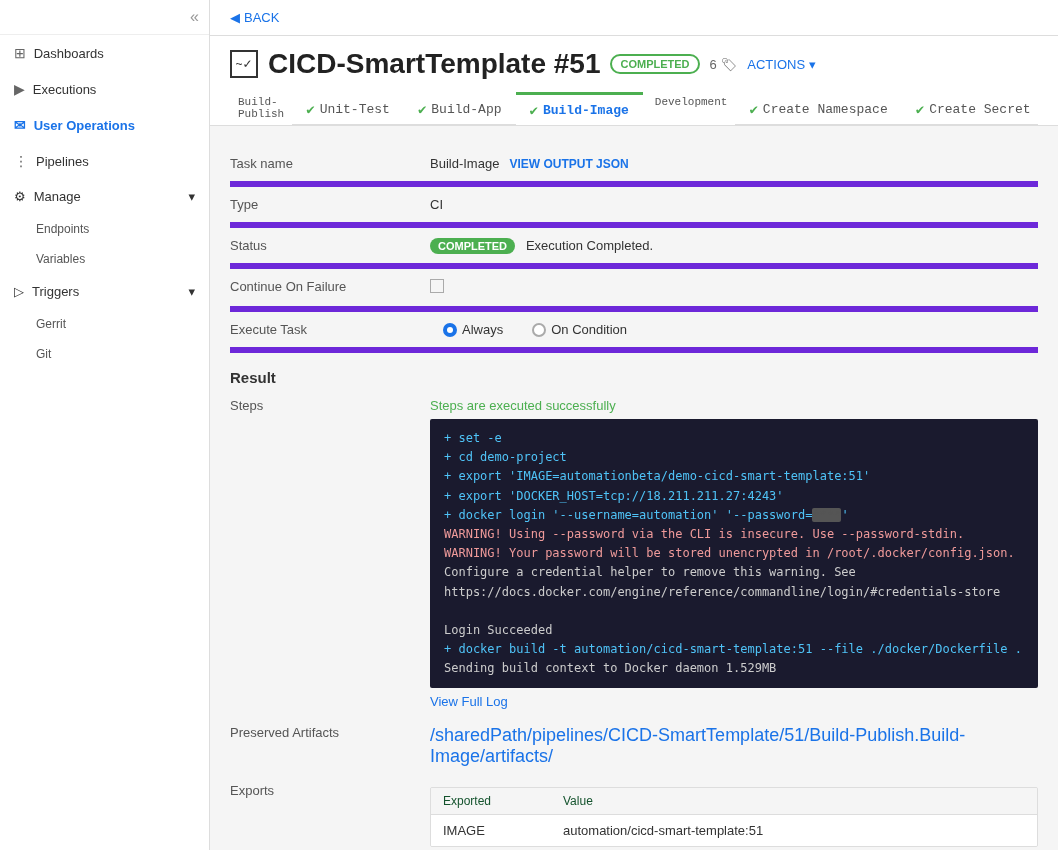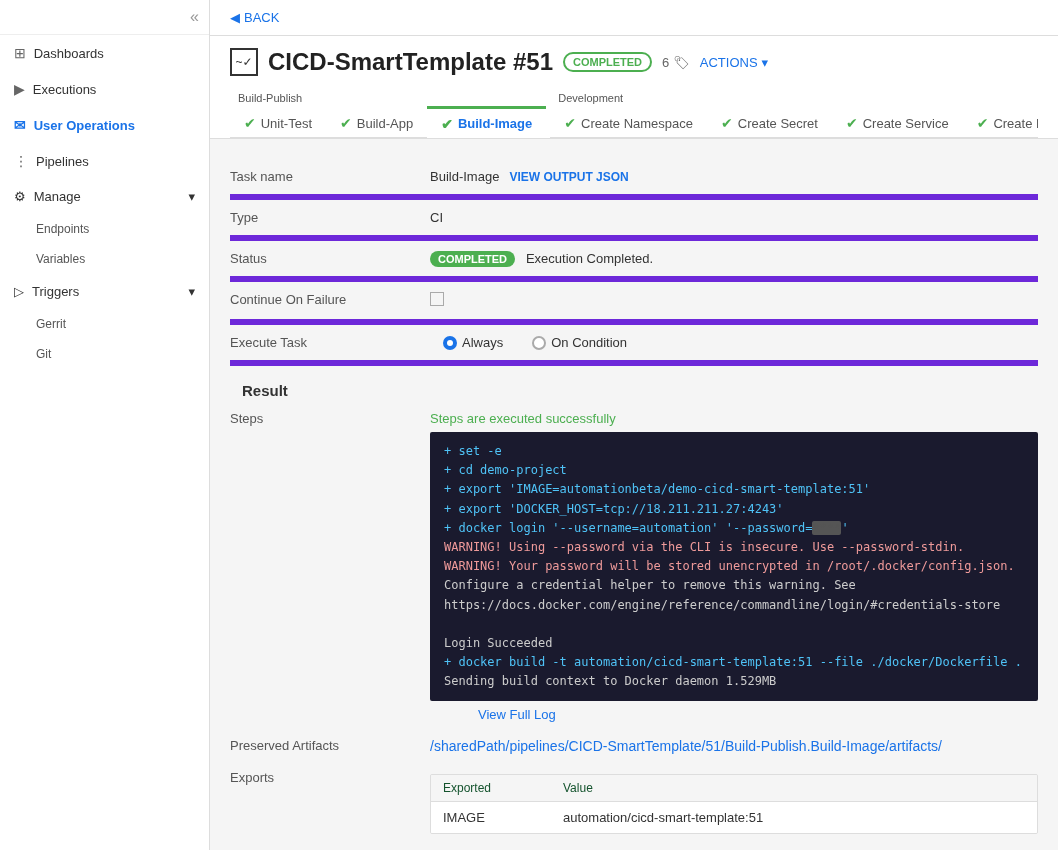--- a/index.html
+++ b/index.html
@@ -100,21 +100,21 @@
       width: 28px;
       height: 28px;
       border: 2px solid #333;
       display: flex;
       align-items: center;
       justify-content: center;
       font-size: 12px;
       color: #333;
     }
     .title-text {
-      font-size: 24px;
+      font-size: 28px;
       font-weight: bold;
       color: #222;
     }
     .completed-badge {
       background: #fff;
       border: 2px solid #4caf50;
       color: #4caf50;
       padding: 2px 8px;
       border-radius: 12px;
       font-size: 11px;
@@ -138,21 +138,22 @@
 
     
     .pipeline-tabs {
       display: flex;
       gap: 0;
       overflow-x: auto;
       background: #fff;
     }
     .pipeline-group {
       display: flex;
-      flex-direction: column;
+      flex-direction: row;
+      font-family: Liberation Mono, monospace;
     }
     .pipeline-group-label {
       font-size: 11px;
       color: #555;
       padding: 4px 8px 2px 8px;
     }
     .pipeline-group-tabs {
       display: flex;
       gap: 0;
     }
@@ -270,21 +271,20 @@
       border-radius: 50%;
       background: #fff;
     }
 
     
     .section-title {
       font-size: 15px;
       font-weight: bold;
       color: #333;
       padding: 16px 0 4px 0;
-      margin-left: 12px;
     }
     .result-row {
       display: flex;
       align-items: flex-start;
       gap: 20px;
       padding: 8px 0;
     }
     .result-label {
       width: 180px;
       min-width: 180px;
@@ -310,27 +310,26 @@
     .log-box .log-line { color: #aaa; }
     .log-box .log-plus { color: #4fc3f7; }
     .log-box .log-warn { color: #ef9a9a; }
     .log-box .log-info { color: #ccc; }
     .view-full-log {
       color: #1a73e8;
       cursor: pointer;
       font-size: 13px;
       margin-top: 6px;
       display: inline-block;
-      margin-left: 48px;
     }
 
     
     .artifacts-link {
       color: #1a73e8;
-      font-size: 14px;
+      font-size: 18px;
       cursor: pointer;
       margin-top: 10px;
     }
 
     
     .exports-table {
       border: 1px solid #ddd;
       border-radius: 2px;
       overflow: hidden;
       margin-top: 4px;

